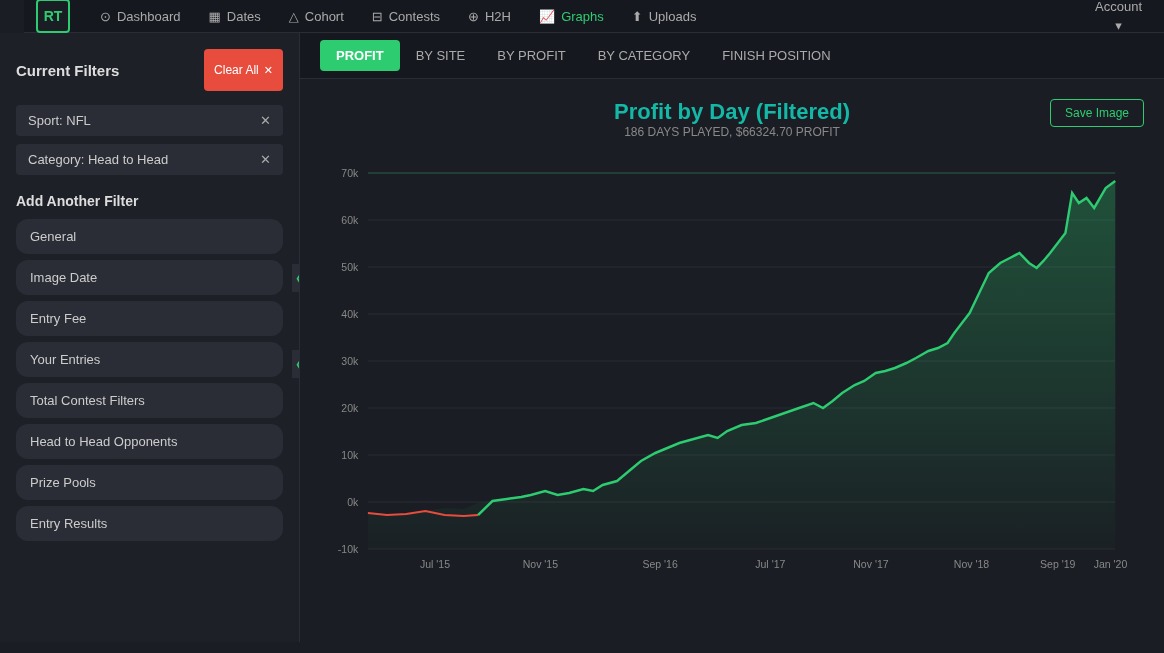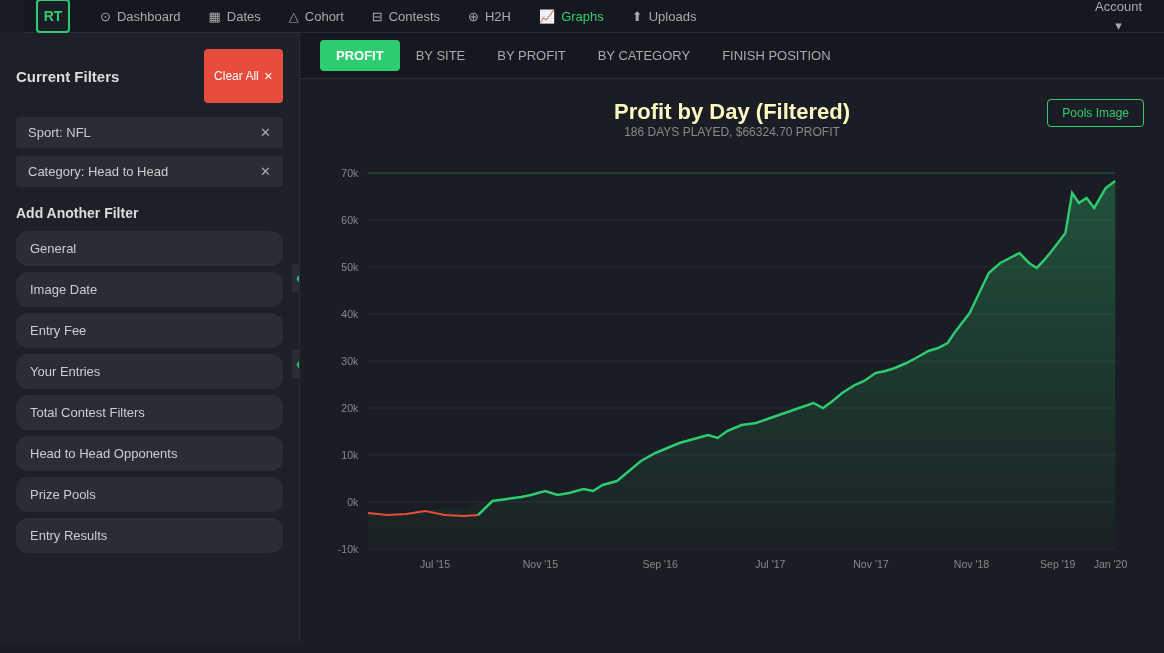--- a/index.html
+++ b/index.html
@@ -35,21 +35,21 @@
     .sidebar {
       width: 300px; background: #1e2028; border-right: 1px solid #2a2d36;
       padding: 16px; overflow-y: auto; flex-shrink: 0;
     }
     .sidebar-header {
       display: flex; align-items: center; justify-content: space-between; margin-bottom: 14px;
     }
     .sidebar-title { font-size: 15px; font-weight: 600; color: #ddd; }
     .clear-all-btn {
       background: #e74c3c; color: #fff; border: none; border-radius: 4px;
-      padding: 20px 10px; font-size: 12px; cursor: pointer; display: flex; align-items: center; gap: 5px;
+      padding: 14px 10px; font-size: 12px; cursor: pointer; display: flex; align-items: center; gap: 5px;
     }
     .clear-all-btn .x-icon { font-size: 11px; }
 
     .filter-tag {
       display: flex; align-items: center; justify-content: space-between;
       background: #2a2d36; border-radius: 4px; padding: 8px 12px; margin-bottom: 8px;
       font-size: 13px; color: #ccc;
     }
     .filter-tag-x { color: #aaa; cursor: pointer; font-size: 13px; }
 
@@ -71,21 +71,21 @@
     }
     .tab {
       padding: 8px 16px; font-size: 13px; color: #aaa; cursor: pointer;
       border-radius: 4px; border: none; background: transparent;
     }
     .tab.active { background: #2ecc71; color: #fff; font-weight: 600; border-radius: 4px; }
 
     
     .chart-area { flex: 1; padding: 20px 20px 0; position: relative; background: #1a1d23; }
     .chart-header { display: flex; align-items: flex-start; justify-content: space-between; margin-bottom: 4px; }
-    .chart-title { font-size: 22px; font-weight: 600; color: #fef9c3; text-align: center; flex: 1; }
+    .chart-title { font-size: 22px; font-weight: 600; color: #14b8a6; text-align: center; flex: 1; }
     .chart-subtitle { font-size: 12px; color: #888; text-align: center; margin-bottom: 10px; }
     .save-image-btn {
       background: transparent; border: 1px solid #2ecc71; color: #2ecc71;
       padding: 6px 14px; border-radius: 4px; font-size: 12px; cursor: pointer;
     }
 
     .chart-container { position: relative; width: 100%; height: 420px; }
     .chart-svg { width: 100%; height: 100%; }
   </style>
 </head>
@@ -175,21 +175,21 @@
     </div>
 
     <div class="chart-area">
       <div class="chart-header">
         <div style="flex:1"></div>
         <div style="flex:3; text-align:center;">
           <div class="chart-title">Profit by Day (Filtered)</div>
           <div class="chart-subtitle">186 DAYS PLAYED, $66324.70 PROFIT</div>
         </div>
         <div style="flex:1; display:flex; justify-content:flex-end; align-items:flex-start;">
-          <button class="save-image-btn">Pools Image</button>
+          <button class="save-image-btn">Save Image</button>
         </div>
       </div>
 
       <div class="chart-container">
         <svg class="chart-svg" viewBox="0 0 860 420" preserveAspectRatio="none">
 
           <rect x="0" y="0" width="860" height="420" fill="#1a1d23"></rect>
 
           <line x1="50" y1="20" x2="830" y2="20" stroke="#2a2d36" stroke-width="1"></line>
           <line x1="50" y1="67" x2="830" y2="67" stroke="#2a2d36" stroke-width="1"></line>

